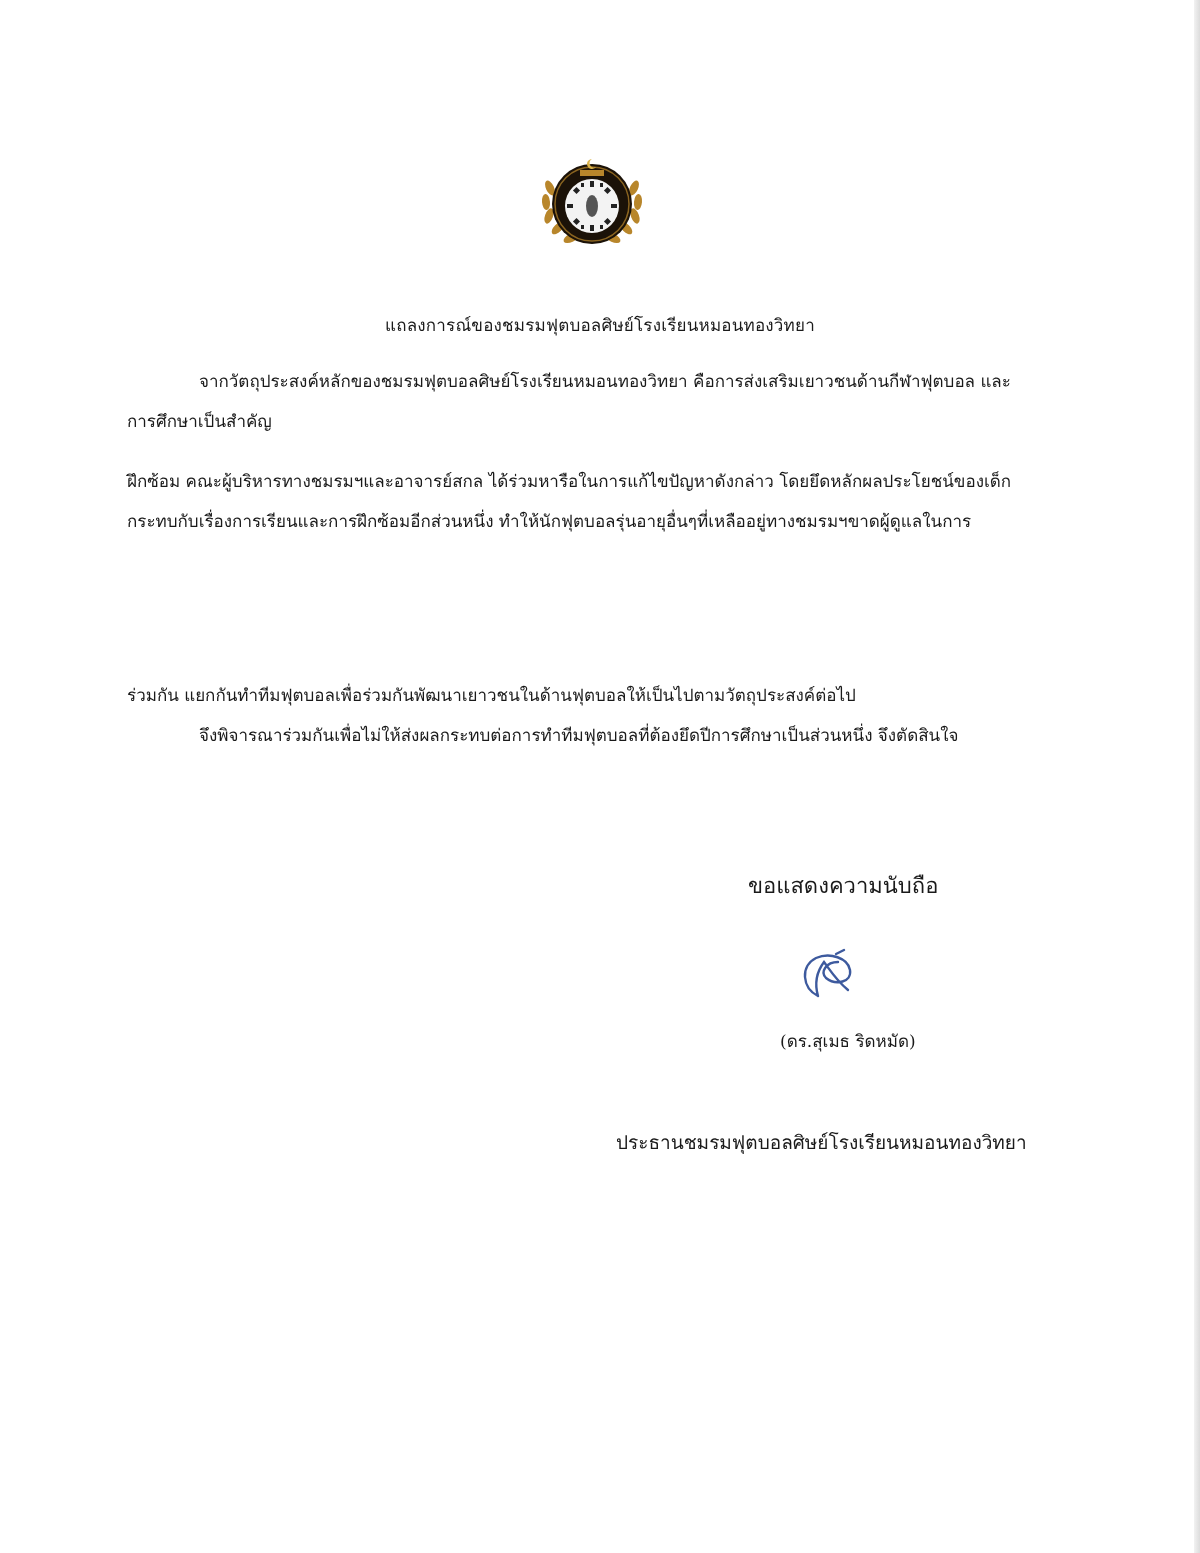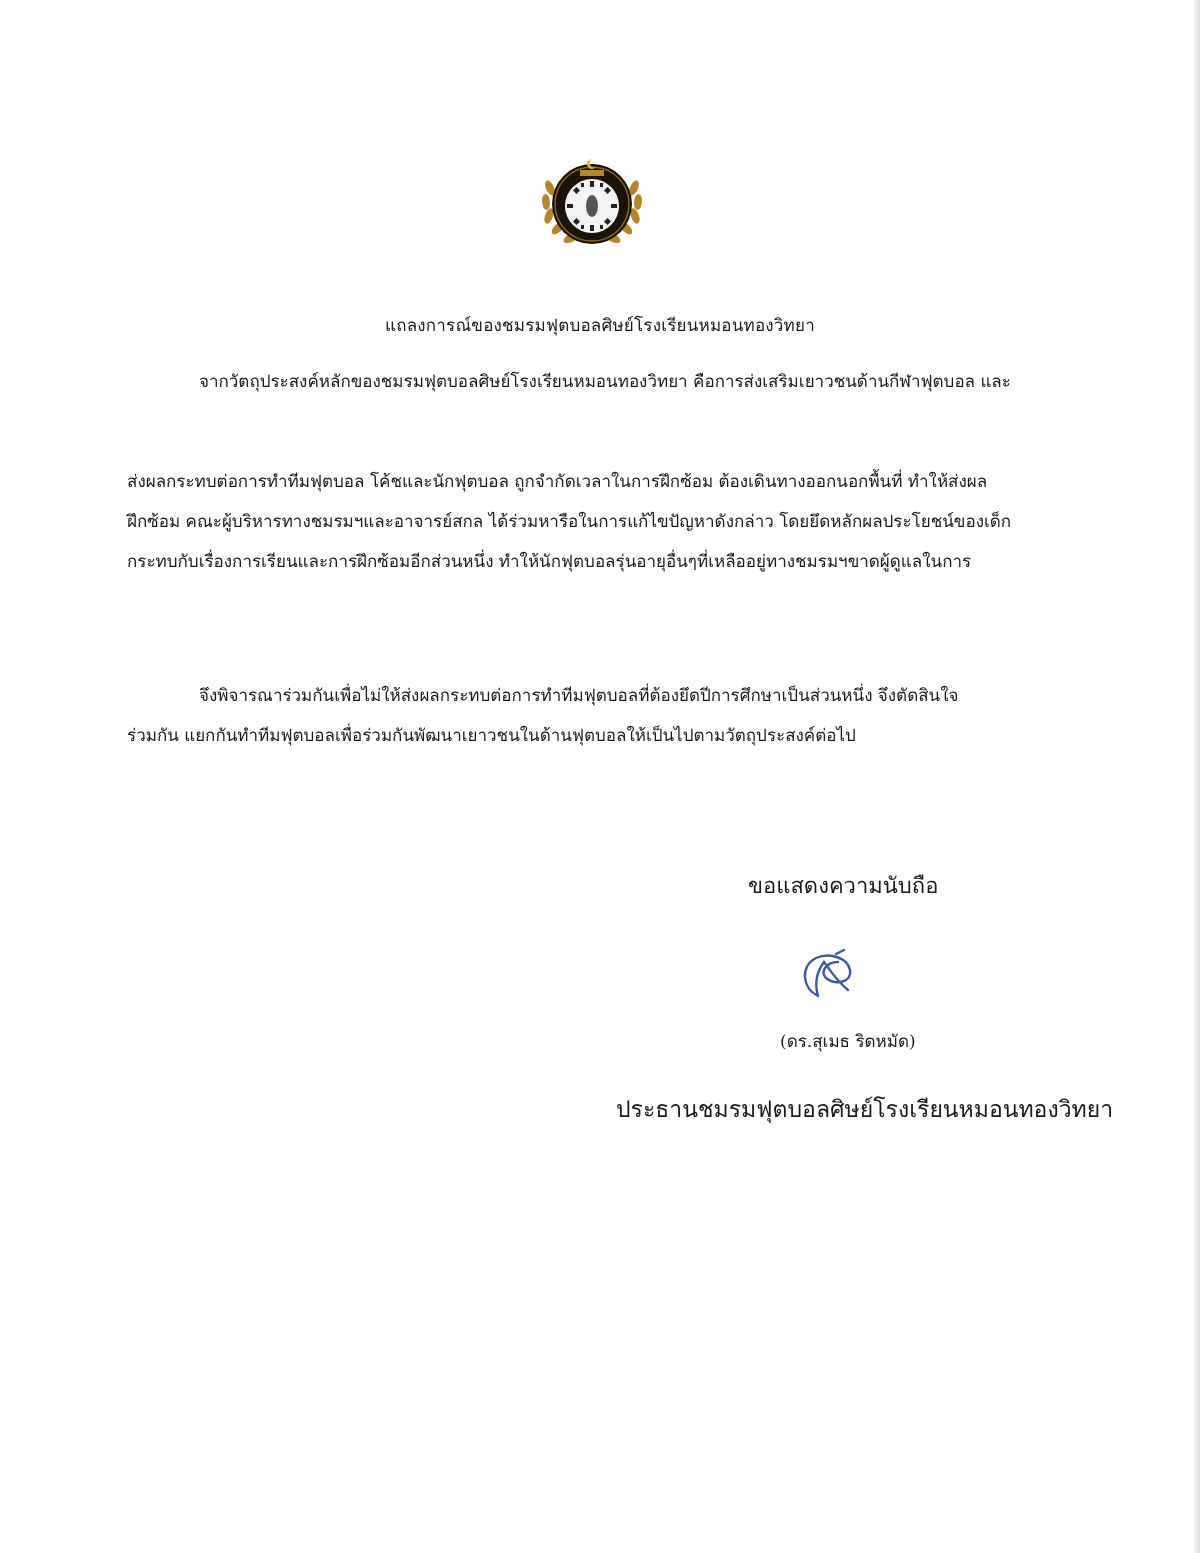--- a/index.html
+++ b/index.html
@@ -69,22 +69,22 @@
   .signer-name {
     position: absolute;
     left: 756px;
     top: 1027px;
     font-size: 17px;
     margin-left: 24px;
   }
   .signer-title {
     position: absolute;
     left: 616px;
-    top: 1091px;
-    font-size: 23px;
+    top: 1127px;
+    font-size: 19px;
   }
 </style>
 </head>
 <body>
 
 <div class="page-edge"></div>
 
 <svg class="logo" viewBox="0 0 112 100">
 
   <g fill="#b8862b">
@@ -118,31 +118,31 @@
     <rect x="45" y="75" width="3" height="4"></rect>
     <rect x="64" y="75" width="3" height="4"></rect>
     <ellipse cx="56" cy="56" rx="6" ry="11" fill="#555"></ellipse>
   </g>
 </svg>
 
 <div class="title">แถลงการณ์ของชมรมฟุตบอลศิษย์โรงเรียนหมอนทองวิทยา</div>
 
 <div class="para p1">
   <span class="line indent">จากวัตถุประสงค์หลักของชมรมฟุตบอลศิษย์โรงเรียนหมอนทองวิทยา คือการส่งเสริมเยาวชนด้านกีฬาฟุตบอล และ</span>
+  <span class="line">การศึกษาเป็นสำคัญ</span>
 </div>
 
 <div class="para p2">
-  <span class="line">ส่งผลกระทบต่อการทำทีมฟุตบอล โค้ชและนักฟุตบอล ถูกจำกัดเวลาในการฝึกซ้อม ต้องเดินทางออกนอกพื้นที่ ทำให้ส่งผล</span>
   <span class="line">ฝึกซ้อม คณะผู้บริหารทางชมรมฯและอาจารย์สกล ได้ร่วมหารือในการแก้ไขปัญหาดังกล่าว โดยยึดหลักผลประโยชน์ของเด็ก</span>
   <span class="line">กระทบกับเรื่องการเรียนและการฝึกซ้อมอีกส่วนหนึ่ง ทำให้นักฟุตบอลรุ่นอายุอื่นๆที่เหลืออยู่ทางชมรมฯขาดผู้ดูแลในการ</span>
 </div>
 
 <div class="para p3">
+  <span class="line">ร่วมกัน แยกกันทำทีมฟุตบอลเพื่อร่วมกันพัฒนาเยาวชนในด้านฟุตบอลให้เป็นไปตามวัตถุประสงค์ต่อไป</span>
   <span class="line indent">จึงพิจารณาร่วมกันเพื่อไม่ให้ส่งผลกระทบต่อการทำทีมฟุตบอลที่ต้องยึดปีการศึกษาเป็นส่วนหนึ่ง   จึงตัดสินใจ</span>
-  <span class="line">ร่วมกัน แยกกันทำทีมฟุตบอลเพื่อร่วมกันพัฒนาเยาวชนในด้านฟุตบอลให้เป็นไปตามวัตถุประสงค์ต่อไป</span>
 </div>
 
 <div class="closing">ขอแสดงความนับถือ</div>
 
 <svg class="signature" viewBox="0 0 64 54">
   <path d="M22 48 C6 40 4 18 20 10 C34 4 52 10 54 22 C56 34 40 38 30 30 C24 24 30 14 42 14 M22 48 C18 34 22 22 28 14 C34 22 40 32 52 42 M40 6 L48 2" fill="none" stroke="#3d5a9e" stroke-width="2.4" stroke-linecap="round"></path>
 </svg>
 
 <div class="signer-name">(ดร.สุเมธ ริดหมัด)</div>
 <div class="signer-title">ประธานชมรมฟุตบอลศิษย์โรงเรียนหมอนทองวิทยา</div>

